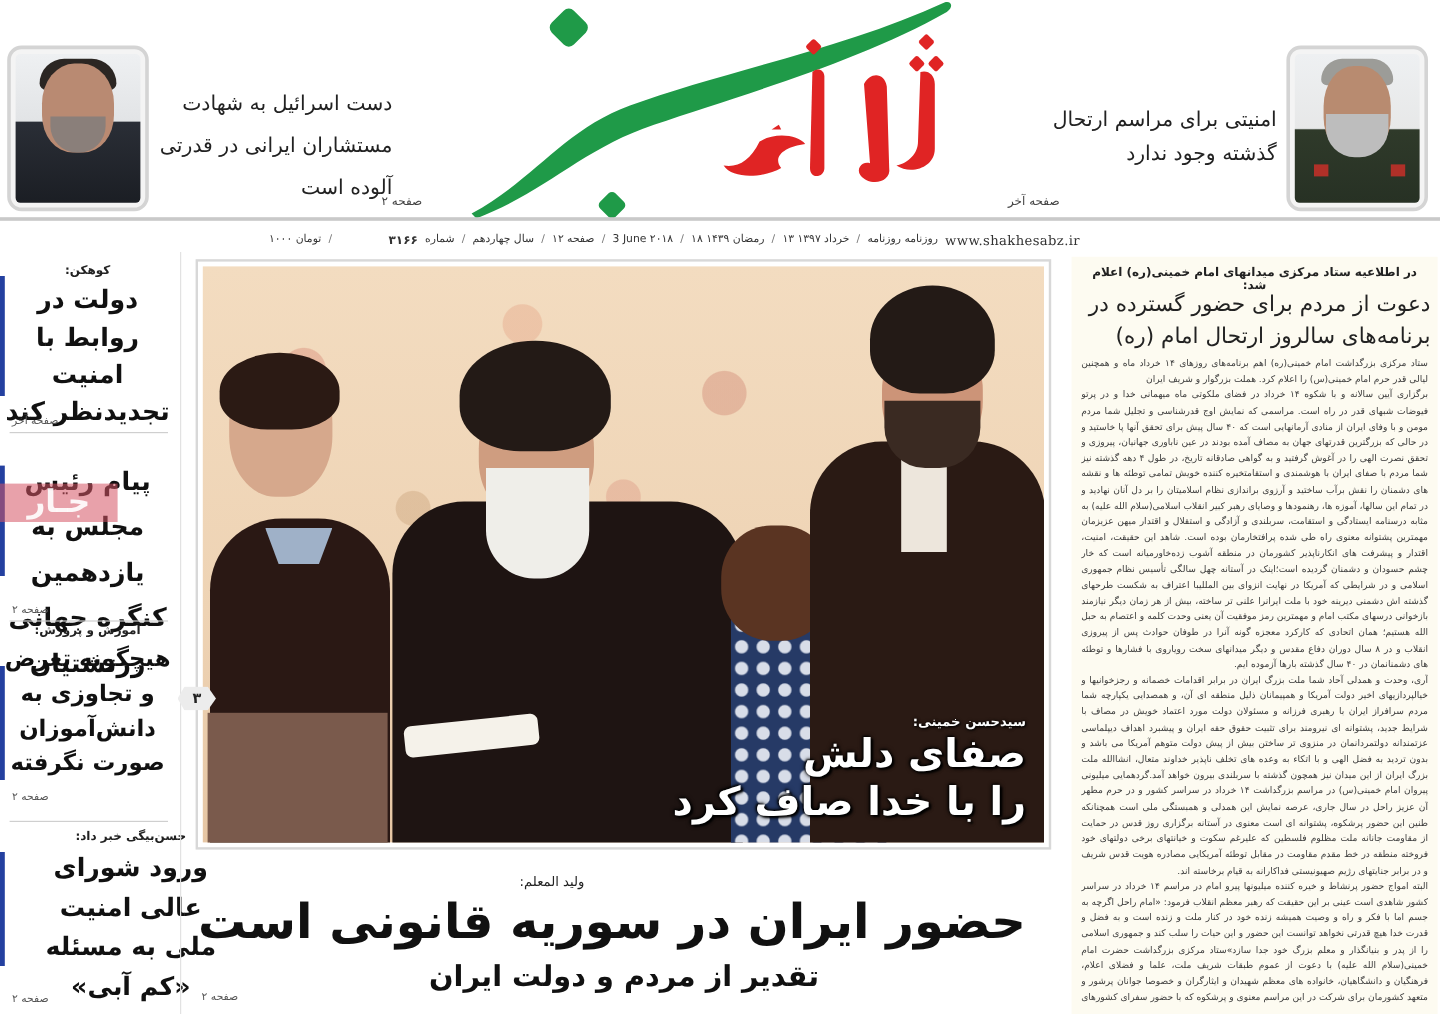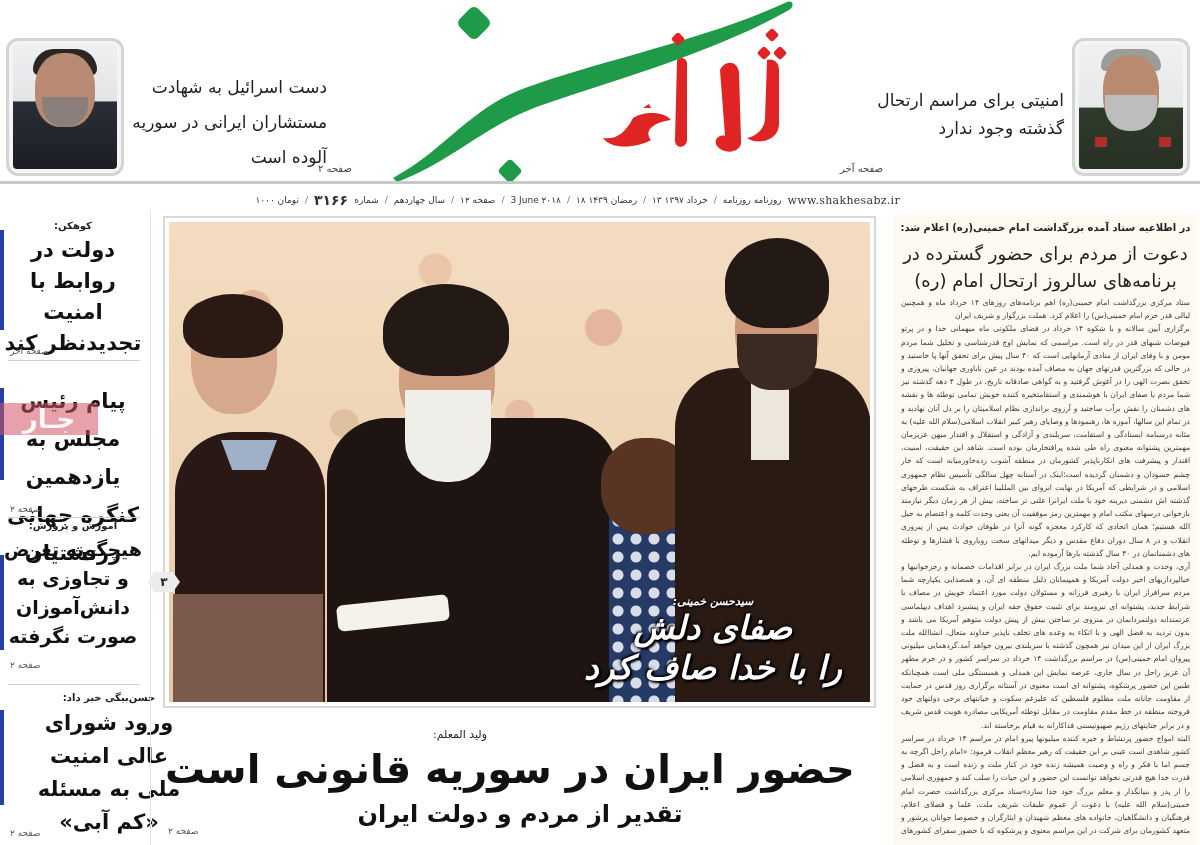--- a/index.html
+++ b/index.html
@@ -30,21 +30,21 @@
   .teaser.left { left: 132px; top: 70px; width: 195px; }
   .teaser.right { left: 862px; top: 86px; width: 202px; line-height: 28px; }
   .teaser-page { position: absolute; font-size: 10px; color: #444; }
 
   .logo { position: absolute; left: 375px; top: 0; width: 420px; height: 190px; }
 
   .rule { position: absolute; left: 0; top: 181px; width: 1200px; height: 3px; background: #c9c9c9; }
 
   .dateline { position: absolute; left: 300px; top: 192px; width: 600px; height: 16px; display: flex; flex-direction: row-reverse; align-items: center; gap: 6px; direction: ltr; font-size: 9px; color: #333; white-space: nowrap; }
   .dateline .url { font-family: "DejaVu Serif", serif; font-size: 11px; letter-spacing: 0.3px; }
-  .dateline .issue-num { font-weight: bold; font-size: 14px; }
+  .dateline .issue-num { font-weight: bold; font-size: 10px; margin-left: 41px; }
   .dateline .sep { color: #777; }
 
   
   .sidebar { position: absolute; left: 0; top: 210px; width: 150px; height: 635px; }
   .sb-item { position: absolute; left: 0; width: 146px; text-align: center; }
   .sb-bar { position: absolute; left: 0; width: 4px; background: #2440a0; }
   .sb-kicker { font-size: 10px; color: #222; font-weight: bold; margin-bottom: 4px; }
   .sb-headline { font-size: 21px; font-weight: bold; line-height: 31px; color: #111; }
   .sb-page { position: absolute; left: 10px; font-size: 9px; color: #555; }
   .sb-divider { position: absolute; left: 8px; width: 132px; height: 1px; background: #cfcfcf; }
@@ -63,53 +63,53 @@
       radial-gradient(circle at 25% 42%, rgba(200,160,120,0.4) 0 14px, transparent 15px),
       linear-gradient(180deg, #f3dcc0 0%, #eed3b4 60%, #e6c6a4 100%);
   }
   .figure { position: absolute; }
   .robe { border-radius: 60px 60px 0 0; }
   .turban { position: absolute; border-radius: 50% 50% 40% 40%; background: #231a16; }
   .head { position: absolute; border-radius: 45%; background: #d6a88c; }
   .whitebeard { position: absolute; background: #efeee9; border-radius: 0 0 40px 40px; }
   .darkbeard { position: absolute; background: #3a2a22; border-radius: 0 0 34px 34px; }
 
-  .photo-caption { position: absolute; right: 28px; bottom: 14px; text-align: center; color: #fff; font-style: italic; }
+  .photo-caption { position: absolute; right: 15px; bottom: 14px; text-align: right; color: #fff; }
   .photo-kicker { font-size: 11px; font-weight: bold; text-shadow: 0 0 3px #000, 1px 1px 2px #000; }
   .photo-title { font-size: 33px; font-weight: bold; line-height: 40px; text-shadow: 0 0 4px #000, 2px 2px 2px #000, -1px -1px 2px #000; }
 
   .page-marker { position: absolute; left: 148px; top: 572px; width: 32px; height: 20px; background: #ececec; clip-path: polygon(18% 0, 78% 0, 100% 50%, 78% 100%, 18% 100%, 0 50%); font-size: 12px; font-weight: bold; text-align: center; line-height: 20px; color: #222; }
 
   
   .main-kicker { position: absolute; left: 380px; top: 728px; width: 160px; font-size: 11px; text-align: center; color: #222; }
   .main-headline { position: absolute; left: 165px; top: 738px; width: 705px; text-align: left; font-size: 40px; font-weight: bold; line-height: 62px; color: #111; letter-spacing: -1px; white-space: nowrap; }
   .main-sub { position: absolute; left: 300px; top: 800px; width: 440px; text-align: center; font-size: 24px; font-weight: bold; color: #111; }
   .main-page { position: absolute; left: 168px; top: 826px; font-size: 9px; color: #555; }
 
   
   .right-col { position: absolute; left: 893px; top: 214px; width: 305px; height: 631px; background: #fdfbf1; }
   .rc-kicker { position: absolute; top: 8px; left: 6px; right: 6px; text-align: center; font-size: 10px; font-weight: bold; color: #222; }
-  .rc-title { position: absolute; top: 26px; left: 6px; right: 6px; text-align: center; font-size: 18px; line-height: 27px; color: #222; }
+  .rc-title { position: absolute; top: 26px; left: 6px; right: 6px; font-size: 18px; line-height: 27px; color: #222; }
   .rc-body { position: absolute; top: 82px; left: 8px; right: 8px; bottom: 8px; font-size: 7.6px; line-height: 13.2px; text-align: justify; color: #3a3a3a; overflow: hidden; }
   .rc-body p { margin: 0; }
 </style>
 </head>
 <body>
 
 <header class="masthead">
   <div class="portrait-frame left">
     <div class="portrait-inner navy">
       <div class="hair"></div>
         <div class="face"></div>
         <div class="beard"></div>
     </div>
   </div>
   <div class="teaser left">
     <div>دست اسرائیل به شهادت</div>
-    <div>مستشاران ایرانی در سوریه</div>
+    <div>مستشاران ایرانی در قدرتی</div>
     <div>آلوده است</div>
   </div>
   <div class="teaser-page" style="left:318px; top:163px;">صفحه ۲</div>
 
   <svg class="logo" viewBox="0 0 420 190">
     <title>شاخه سبز</title>
 
     <path d="M18,178 C70,150 95,108 150,88 C220,62 330,40 412,2 C418,0 420,6 414,10 C340,52 240,80 170,104 C110,124 80,160 22,182 Z" fill="#1f9a48"></path>
     <rect x="86" y="10" width="26" height="26" rx="6" transform="rotate(45 99 23)" fill="#1f9a48"></rect>
     <rect x="126" y="162" width="18" height="18" rx="4" transform="rotate(45 135 171)" fill="#1f9a48"></rect>
@@ -231,21 +231,21 @@
   </div>
 </div>
 <div class="page-marker">۳</div>
 
 <div class="main-kicker">ولید المعلم:</div>
 <h1 class="main-headline">حضور ایران در سوریه قانونی است</h1>
 <h2 class="main-sub">تقدیر از مردم و دولت ایران</h2>
 <div class="main-page">صفحه ۲</div>
 
 <section class="right-col">
-  <div class="rc-kicker">در اطلاعیه ستاد آمده بزرگداشت امام خمینی(ره) اعلام شد:</div>
+  <div class="rc-kicker">در اطلاعیه ستاد مرکزی میدانهای امام خمینی(ره) اعلام شد:</div>
   <div class="rc-title">
     <div>دعوت از مردم برای حضور گسترده در</div>
     <div>برنامه‌های سالروز ارتحال امام (ره)</div>
   </div>
   <div class="rc-body">
     <p>ستاد مرکزی بزرگداشت امام خمینی(ره) اهم برنامه‌های روزهای ۱۴ خرداد ماه و همچنین لیالی قدر حرم امام خمینی(س) را اعلام کرد. هملت بزرگوار و شریف ایران</p>
     <p>برگزاری آیین سالانه و با شکوه ۱۴ خرداد در فضای ملکوتی ماه میهمانی خدا و در پرتو فیوضات شبهای قدر در راه است. مراسمی که نمایش اوج قدرشناسی و تجلیل شما مردم مومن و با وفای ایران از منادی آرمانهایی است که ۴۰ سال پیش برای تحقق آنها پا خاستید و در حالی که بزرگترین قدرتهای جهان به مصاف آمده بودند در عین ناباوری جهانیان، پیروزی و تحقق نصرت الهی را در آغوش گرفتید و به گواهی صادقانه تاریخ، در طول ۴ دهه گذشته نیز شما مردم با صفای ایران با هوشمندی و استقامتخیره کننده خویش تمامی توطئه ها و نقشه های دشمنان را نقش برآب ساختید و آرزوی براندازی نظام اسلامیتان را بر دل آنان نهادید و در تمام این سالها، آموزه ها، رهنمودها و وصایای رهبر کبیر انقلاب اسلامی(سلام الله علیه) به مثابه درسنامه ایستادگی و استقامت، سربلندی و آزادگی و استقلال و اقتدار میهن عزیزمان مهمترین پشتوانه معنوی راه طی شده پرافتخارمان بوده است. شاهد این حقیقت، امنیت، اقتدار و پیشرفت های انکارناپذیر کشورمان در منطقه آشوب زده‌خاورمیانه است که خار چشم حسودان و دشمنان گردیده است؛اینک در آستانه چهل سالگی تأسیس نظام جمهوری اسلامی و در شرایطی که آمریکا در نهایت انزوای بین المللیبا اعتراف به شکست طرحهای گذشته اش دشمنی دیرینه خود با ملت ایرانرا علنی تر ساخته، بیش از هر زمان دیگر نیازمند بازخوانی درسهای مکتب امام و مهمترین رمز موفقیت آن یعنی وحدت کلمه و اعتصام به حبل الله هستیم؛ همان اتحادی که کارکرد معجزه گونه آنرا در طوفان حوادث پس از پیروزی انقلاب و در ۸ سال دوران دفاع مقدس و دیگر میدانهای سخت رویاروی با فشارها و توطئه های دشمنانمان در ۴۰ سال گذشته بارها آزموده ایم.</p>
     <p>آری، وحدت و همدلی آحاد شما ملت بزرگ ایران در برابر اقدامات خصمانه و رجزخوانیها و خیالپردازیهای اخیر دولت آمریکا و همپیمانان ذلیل منطقه ای آن، و همصدایی یکپارچه شما مردم سرافراز ایران با رهبری فرزانه و مسئولان دولت مورد اعتماد خویش در مصاف با شرایط جدید، پشتوانه ای نیرومند برای تثبیت حقوق حقه ایران و پیشبرد اهداف دیپلماسی عزتمندانه دولتمردانمان در منزوی تر ساختن بیش از پیش دولت متوهم آمریکا می باشد و بدون تردید به فضل الهی و با اتکاء به وعده های تخلف ناپذیر خداوند متعال، انشاالله ملت بزرگ ایران از این میدان نیز همچون گذشته با سربلندی بیرون خواهد آمد.گردهمایی میلیونی پیروان امام خمینی(س) در مراسم بزرگداشت ۱۴ خرداد در سراسر کشور و در حرم مطهر آن عزیز راحل در سال جاری، عرصه نمایش این همدلی و همبستگی ملی است همچنانکه طنین این حضور پرشکوه، پشتوانه ای است معنوی در آستانه برگزاری روز قدس در حمایت از مقاومت جانانه ملت مظلوم فلسطین که علیرغم سکوت و خیانتهای برخی دولتهای خود فروخته منطقه در خط مقدم مقاومت در مقابل توطئه آمریکایی مصادره هویت قدس شریف و در برابر جنایتهای رژیم صهیونیستی فداکارانه به قیام برخاسته اند.</p>
     <p>البته امواج حضور پرنشاط و خیره کننده میلیونها پیرو امام در مراسم ۱۴ خرداد در سراسر کشور شاهدی است عینی بر این حقیقت که رهبر معظم انقلاب فرمود: «امام راحل اگرچه به جسم اما با فکر و راه و وصیت همیشه زنده خود در کنار ملت و زنده است و به فضل و قدرت خدا هیچ قدرتی نخواهد توانست این حضور و این حیات را سلب کند و جمهوری اسلامی را از پدر و بنیانگذار و معلم بزرگ خود جدا سازد»ستاد مرکزی بزرگداشت حضرت امام خمینی(سلام الله علیه) با دعوت از عموم طبقات شریف ملت، علما و فضلای اعلام، فرهنگیان و دانشگاهیان، خانواده های معظم شهیدان و ایثارگران و خصوصا جوانان پرشور و متعهد کشورمان برای شرکت در این مراسم معنوی و پرشکوه که با حضور سفرای کشورهای خارجی مقیم جمهوری اسلامی ایران و مسئولان عالیرتبه نظام و اعضای بیت شریف حضرت امام برگزار می گردد ضمن اعلام آمادگی برای ارائه خدمات به زائرین محترم و گرامیداشت مقدم یکایک شما زائران عزیز، به اطلاع میرساند: برنامه رسمی مراسم روز ۱۴ خرداد از ساعت ۱۷:۳۰ در حرم مطهر با تلاوت آیات قرآن مجید و مداحی و عزاداری آغاز و سپس همگان از بیانات مهم و ارزشمند رهبر فرزانه انقلاب اسلامی بهره مند خواهند شد.</p>
 

